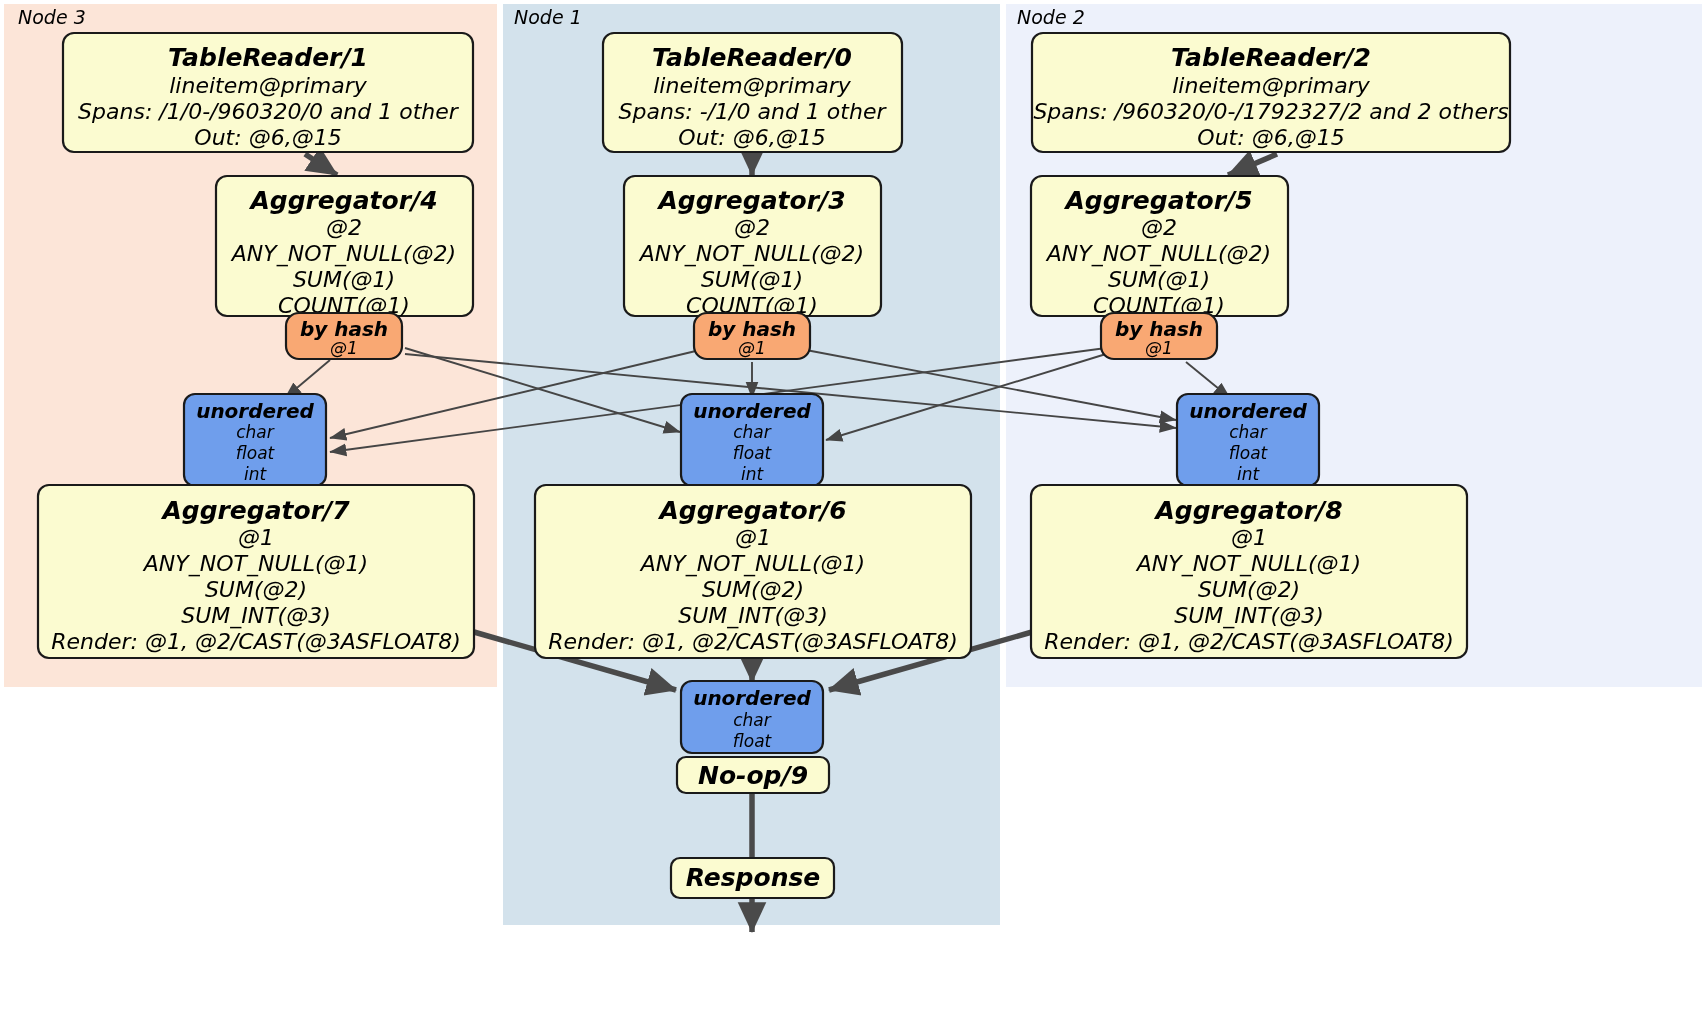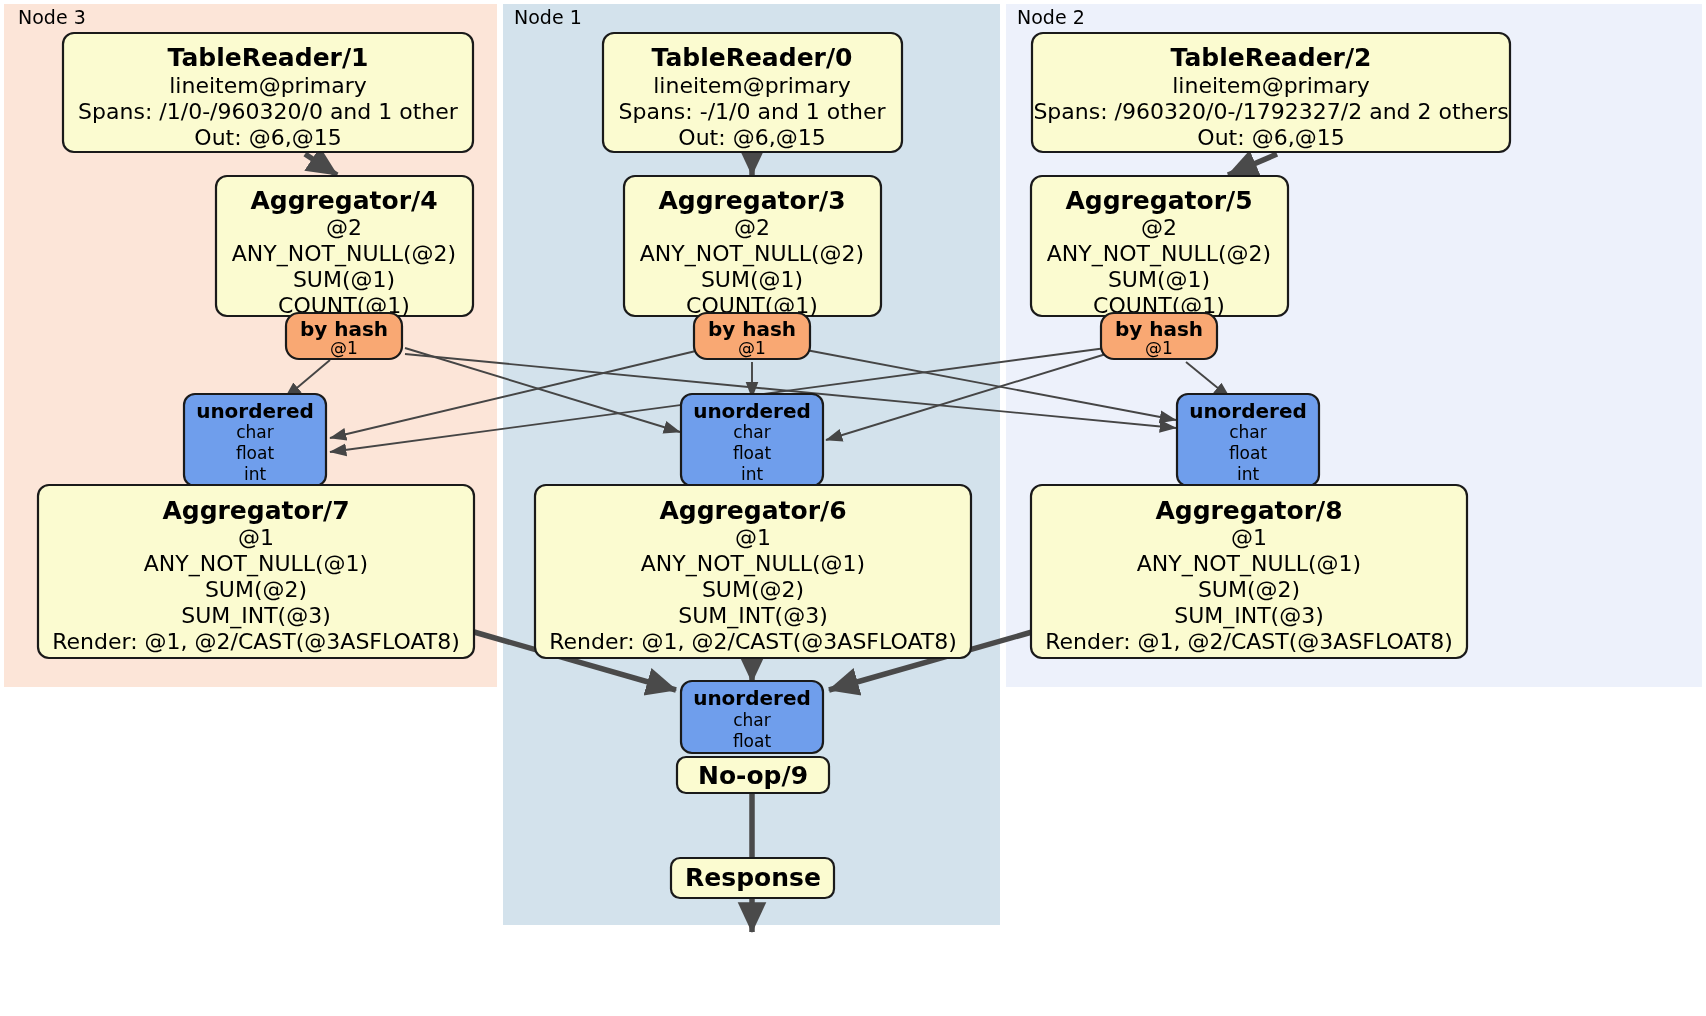--- a/index.html
+++ b/index.html
@@ -7,20 +7,21 @@
     padding: 0;
     background: #ffffff;
   }
   #stage {
     position: relative;
     width: 1706px;
     height: 1016px;
     background: #ffffff;
     font-family: "DejaVu Sans", "Liberation Sans", sans-serif;
     overflow: hidden;
+    font-style: italic;
   }
   svg#diagram {
     position: absolute;
     top: 0;
     left: 0;
     width: 1706px;
     height: 1016px;
   }
   .node-panel { stroke: none; }
   .panel-label {

